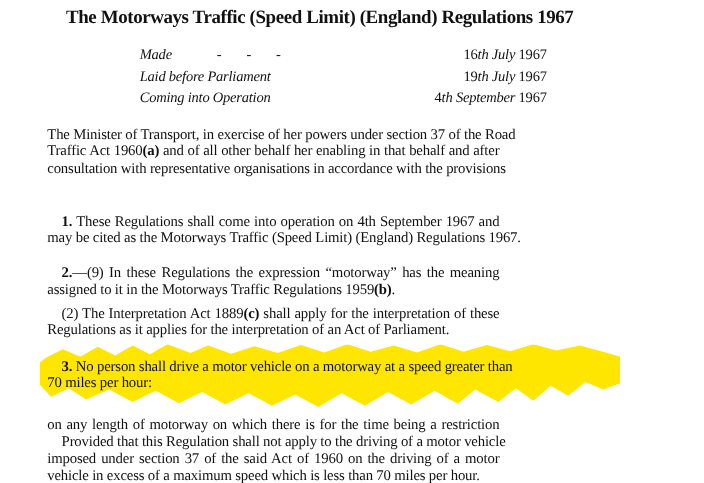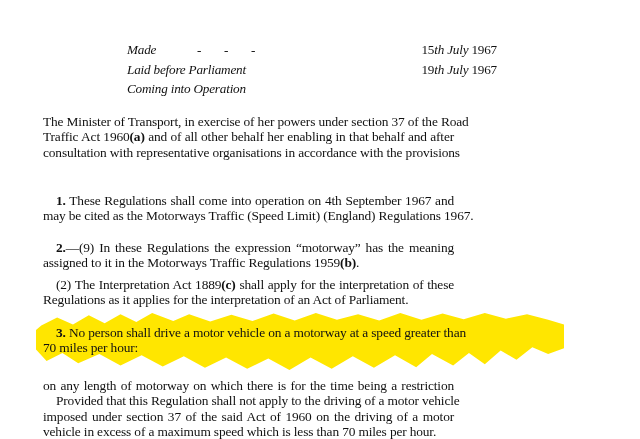--- a/index.html
+++ b/index.html
@@ -108,33 +108,35 @@
       );
     }
   </style>
 </head>
 <body>
 
 <div class="page">
 
   <div class="highlight"></div>
 
+  <div class="title">The Motorways Traffic (Speed Limit) (England) Regulations 1967</div>
 
   <div class="dates">
     <div class="date-row">
       <span class="date-label">Made</span>
       <span class="date-dashes"><span>-</span><span>-</span><span>-</span></span>
-      <span class="date-value"><span>15</span><i>th</i> <i>July</i> <span>1967</span></span>
+      <span class="date-value"><span>16</span><i>th</i> <i>July</i> <span>1967</span></span>
     </div>
     <div class="date-row">
       <span class="date-label">Laid before Parliament</span>
       <span class="date-value"><span>19</span><i>th</i> <i>July</i> <span>1967</span></span>
     </div>
     <div class="date-row">
       <span class="date-label">Coming into Operation</span>
+      <span class="date-value"><span>4</span><i>th</i> <i>September</i> <span>1967</span></span>
     </div>
   </div>
 
   <div class="para" style="top:114px;">
     <span class="line">The Minister of Transport, in exercise of her powers under section 37 of the Road</span>
     <span class="line"><span>Traffic Act 1960</span><b class="ref">(a)</b> <span>and of all other behalf her enabling in that behalf and after</span></span>
     <span class="line">consultation with representative organisations in accordance with the provisions</span>
   </div>
 
   <div class="para" style="top:193px;">

